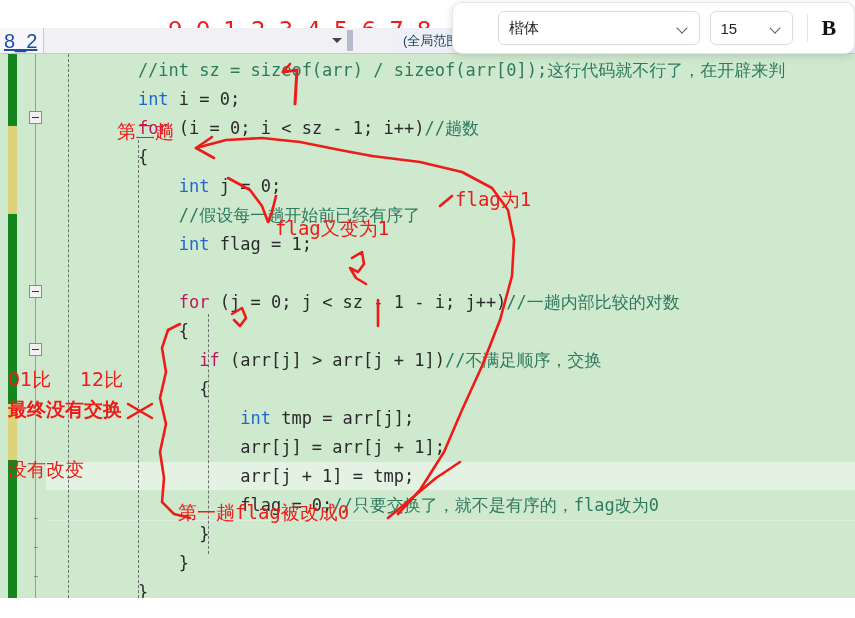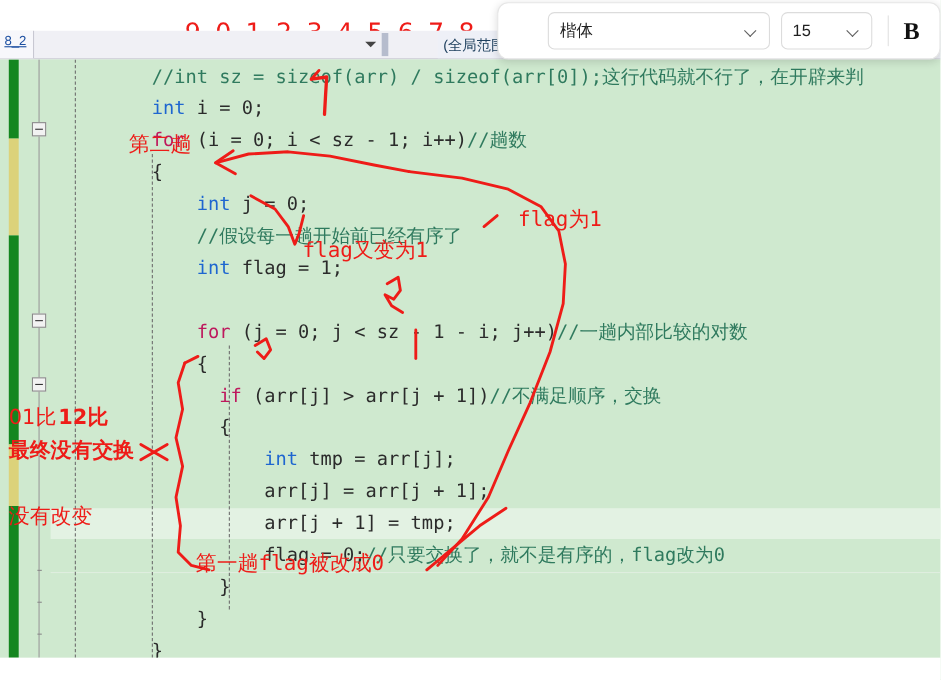--- a/index.html
+++ b/index.html
@@ -52,21 +52,21 @@
   }
 
   
   .tabstrip{
     position:absolute;left:0;top:28px;width:855px;height:26px;
     background:#f0f0f5;border-bottom:1px solid #c8c8d2;box-sizing:border-box;
   }
   .tab-item{
     position:absolute;left:0;top:0;height:25px;padding:2px 6px 0 4px;
     background:#f7f7fb;border-right:1px solid #c8c8d2;
-    font-size:12px;color:#1c4fa1;font-family:"Liberation Sans",sans-serif;
+    font-size:20px;color:#1c4fa1;font-family:"Liberation Sans",sans-serif;
     white-space:nowrap;overflow:hidden;box-sizing:border-box;text-decoration:underline;
   }
   .scope-box{
     position:absolute;left:398px;top:0;height:25px;width:457px;
     background:#eef0f7;display:flex;align-items:center;box-sizing:border-box;
   }
   .scope-caret{
     position:absolute;left:332px;top:10px;width:0;height:0;
     border-left:5px solid transparent;border-right:5px solid transparent;
     border-top:5px solid #444;
@@ -203,25 +203,25 @@
 
       <path d="M168,330 L162,348 L166,372 L160,398 L166,424 L160,452 L164,478 L162,502 L174,514 L190,518"></path>
       <path d="M168,330 L180,324"></path>
 
       <path d="M128,404 L152,418 M152,404 L128,418"></path>
 
       <path d="M388,518 L412,498 L436,478 L460,462"></path>
     </g>
   </svg>
 
-  <div class="rtext mono" style="left:455px;top:188px;margin-left:16px;">flag为1</div>
+  <div class="rtext mono" style="left:455px;top:188px;">flag为1</div>
   <div class="rtext mono" style="left:275px;top:217px;">flag又变为1</div>
   <div class="rtext" style="left:117px;top:120px;">第二趟</div>
   <div class="rtext" style="left:8px;top:368px;">01比</div>
-  <div class="rtext" style="left:53px;top:368px;font-weight:bold;">12比</div>
+  <div class="rtext" style="left:80px;top:368px;">12比</div>
   <div class="rtext" style="left:8px;top:398px;font-weight:bold;">最终没有交换</div>
   <div class="rtext" style="left:8px;top:458px;">没有改变</div>
   <div class="rtext mono" style="left:178px;top:501px;">第一趟flag被改成0</div>
 
   <div class="font-toolbar">
     <div class="fld family">
       <span class="txt">楷体</span>
       <span class="chev"></span>
     </div>
     <div class="fld size">

